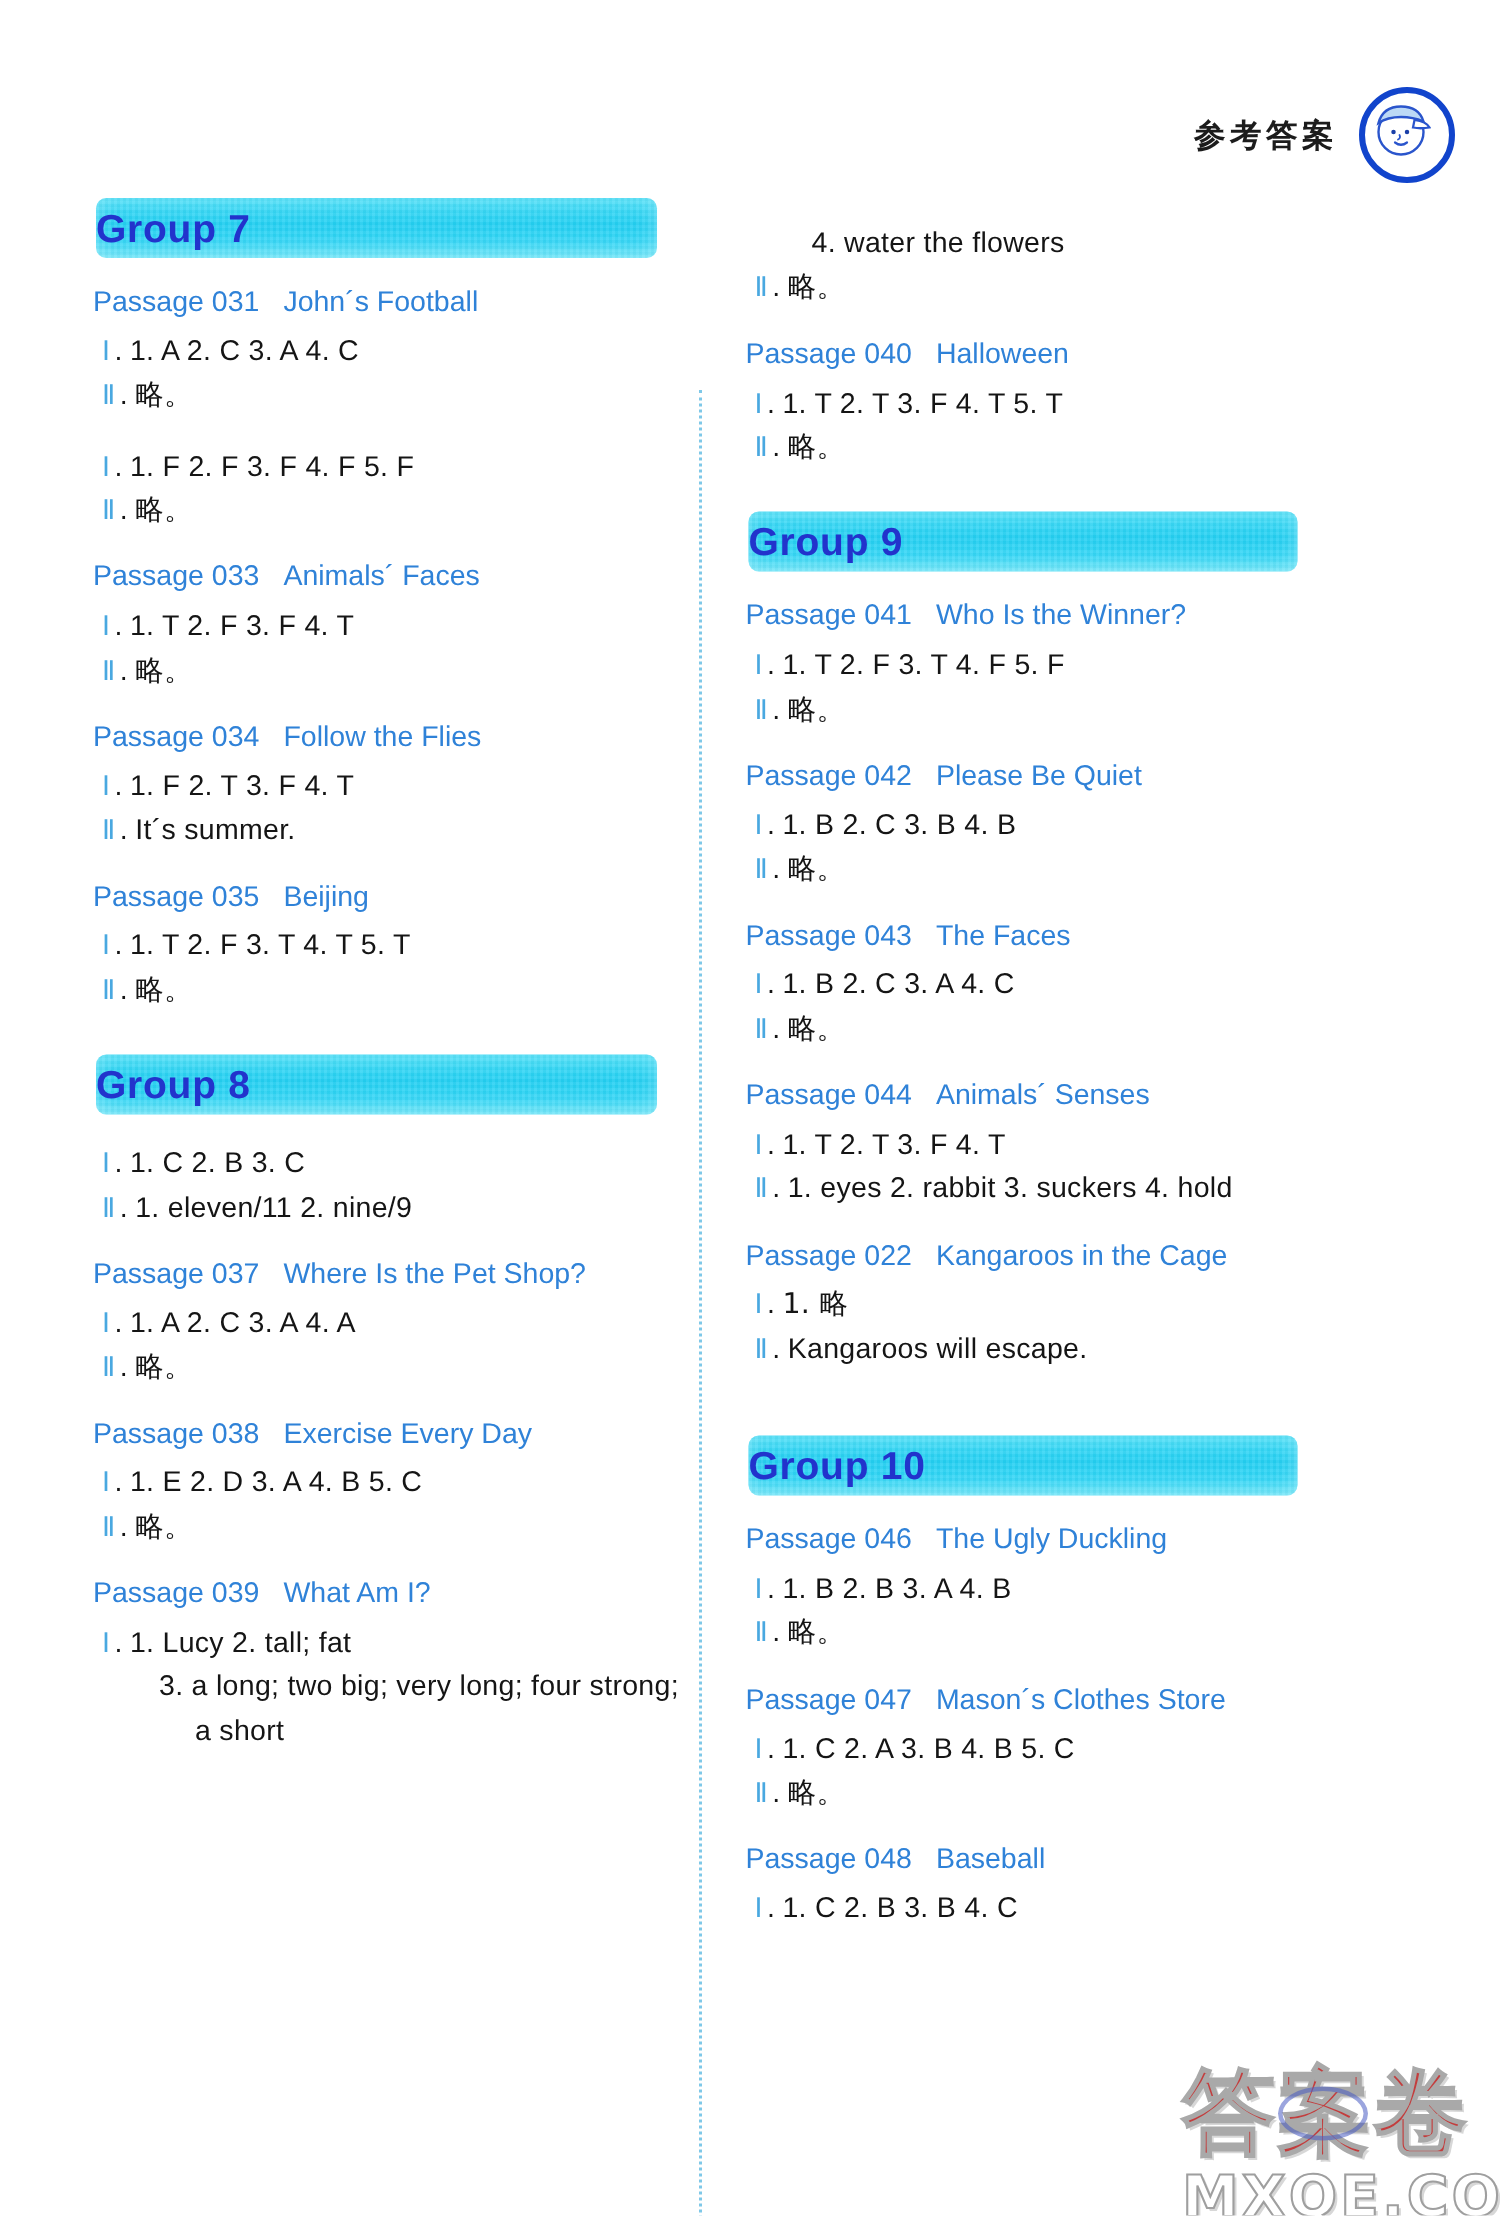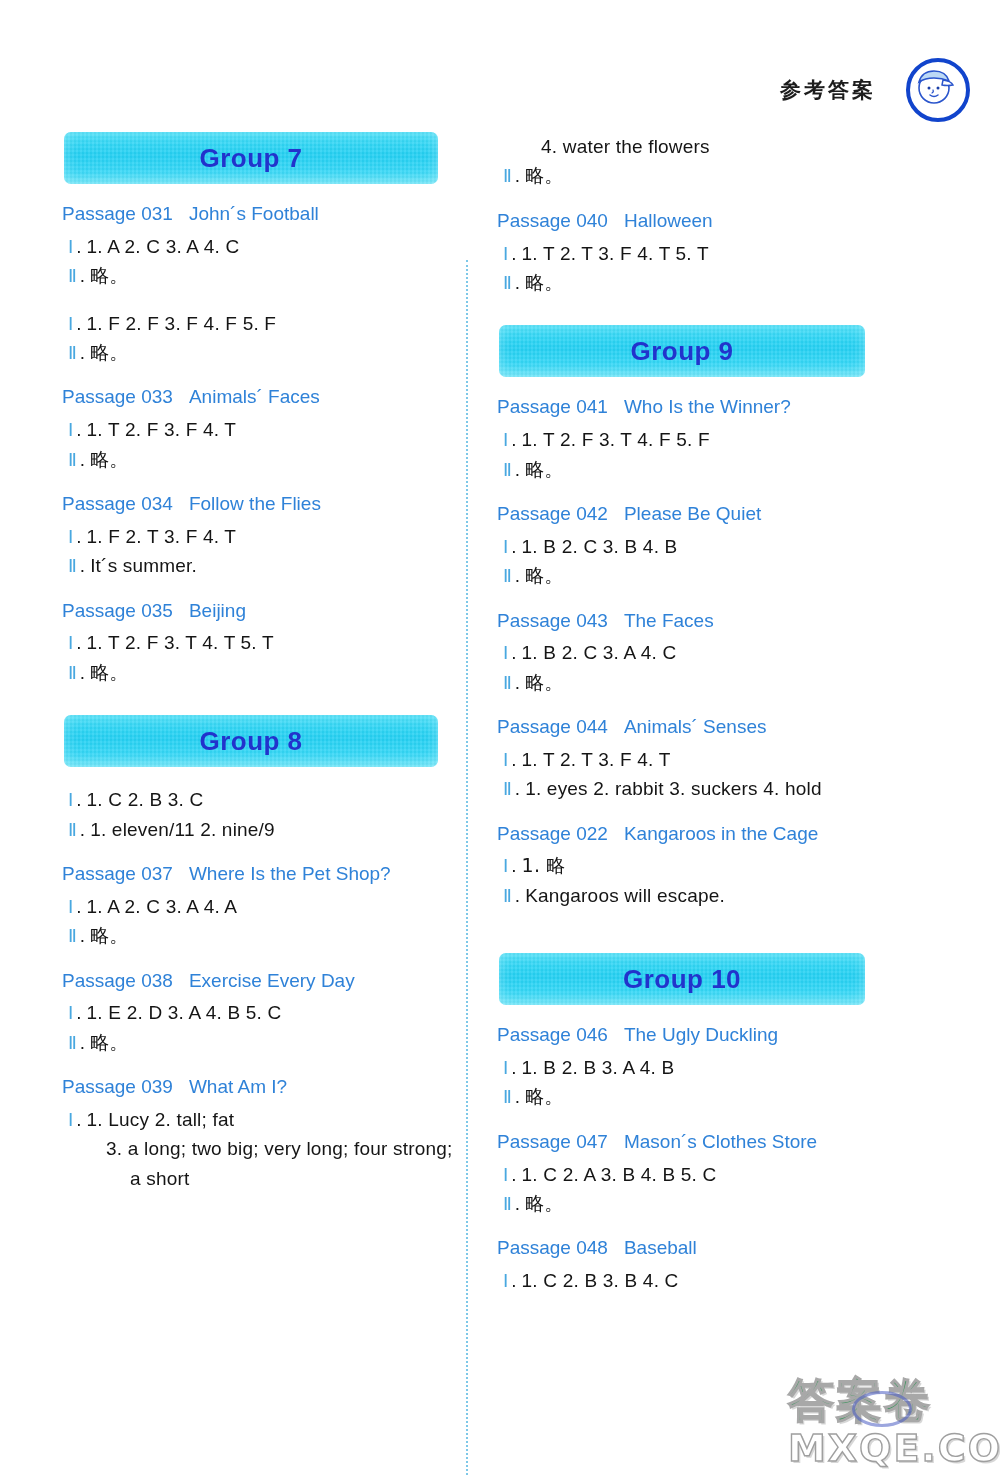--- a/index.html
+++ b/index.html
@@ -16,21 +16,21 @@
     color: #1a1a1a;
   }
 
   
   #page-header {
     position: absolute;
     top: 58px;
     right: 30px;
     display: flex;
     align-items: center;
-    gap: 30px;
+    gap: 14px;
   }
   #page-header .hdr-text {
     font-family: "DejaVu Sans", "Liberation Sans", sans-serif;
     font-size: 21px;
     font-weight: 700;
     letter-spacing: 3px;
     color: #1c1c1c;
   }
   .avatar-badge {
     width: 56px;
@@ -63,27 +63,27 @@
     top: 128px;
     left: 466px;
     width: 0;
     height: 1255px;
     border-left: 2px dotted #7ec8e8;
   }
 
   
   .group-banner {
     position: relative;
-    height: 52px;
+    height: 40px;
     border-radius: 7px;
     background:
       linear-gradient(180deg, #3ddcf7 0%, #22cff2 45%, #35d7f6 75%, #5ce2f8 100%);
     display: flex;
     align-items: center;
-    justify-content: center;
+    justify-content: flex-start;
     box-shadow: inset 0 0 14px rgba(255,255,255,0.35);
     overflow: hidden;
   }
   .group-banner::after {
     content: "";
     position: absolute;
     inset: 0;
     background:
       repeating-linear-gradient(90deg, rgba(255,255,255,0.07) 0 2px, rgba(0,0,0,0.015) 2px 4px),
       repeating-linear-gradient(0deg,  rgba(255,255,255,0.06) 0 2px, rgba(0,0,0,0.012) 2px 4px);
@@ -150,24 +150,24 @@
     position: absolute;
     right: 12px;
     bottom: 8px;
     width: 200px;
     height: 92px;
     opacity: 0.85;
     pointer-events: none;
   }
   #watermark .wm-cjk {
     font-family: "DejaVu Sans", sans-serif;
-    font-size: 46px;
+    font-size: 62px;
     font-weight: 700;
     letter-spacing: 2px;
-    color: #15803d;
+    color: #b91c1c;
     -webkit-text-stroke: 1.5px #9a9a9a;
     text-shadow: 2px 2px 0 rgba(120,120,120,0.35);
     line-height: 1;
   }
   #watermark .wm-dom {
     font-family: "DejaVu Sans", sans-serif;
     font-size: 38px;
     font-weight: 700;
     letter-spacing: 2px;
     color: #ffffff;
@@ -329,21 +329,21 @@
         </div>
         <div class="ans-line cont">
           <span class="body">3. a long; two big; very long; four strong;</span>
         </div>
         <div class="ans-line cont2">
           <span class="body">a short</span>
         </div>
       </div>
     </div>
   <div class="column col-right" id="col-right">
-      <div class="passage" style="margin-top: 0px;">
+      <div class="passage" style="margin-top: 16px;">
         <div class="ans-line cont">
           <span class="body">4. water the flowers</span>
         </div>
         <div class="ans-line">
           <span class="numeral">Ⅱ</span>
           <span class="dot">.</span>
           <span class="body cjk">略。</span>
         </div>
       </div>
       <div class="passage">

